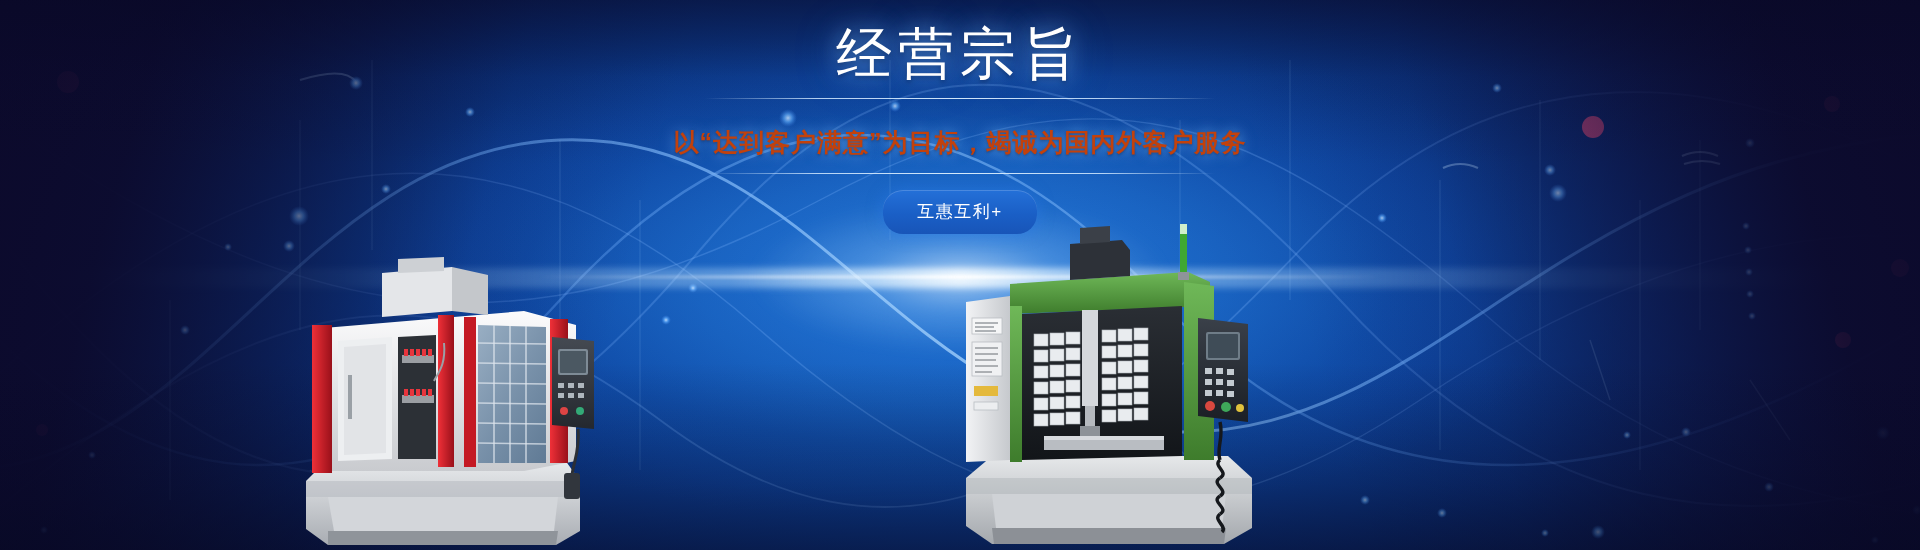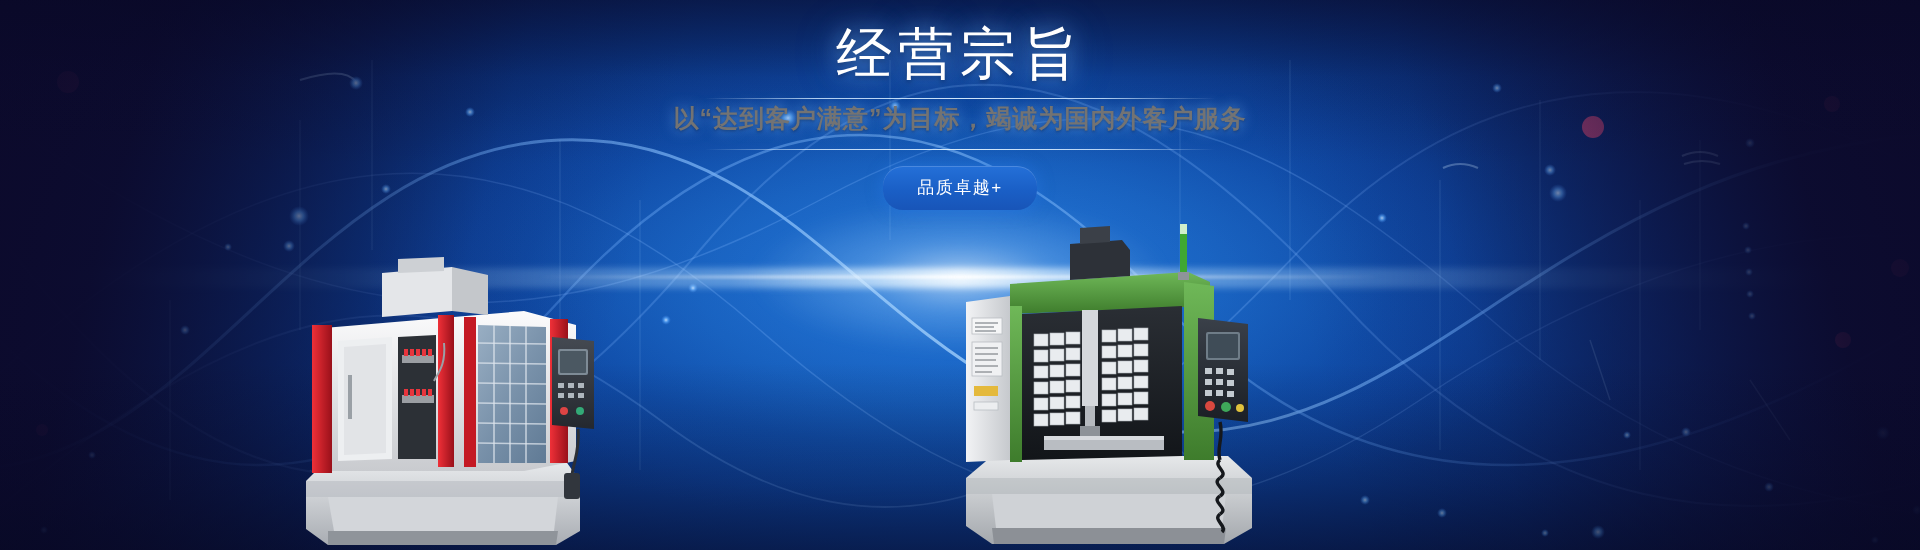--- a/index.html
+++ b/index.html
@@ -92,23 +92,23 @@
     margin-top:14px;
     font-size:25px; letter-spacing:2px; font-weight:700;
     color:#ffffff;
     text-shadow:0 0 14px rgba(120,190,255,0.7), 0 1px 3px rgba(0,20,60,0.6);
   }
   .rule-wrap {
     margin:15px auto 0; width:510px; height:1px;
     background:linear-gradient(90deg, rgba(200,228,255,0) 0%, rgba(210,233,255,0.85) 22%, rgba(225,242,255,0.95) 50%, rgba(210,233,255,0.85) 78%, rgba(200,228,255,0) 100%);
   }
   .tagline {
-    margin-top:3px;
+    margin-top:27px;
     font-size:25px; letter-spacing:1px; font-weight:700;
-    color:#737373;
+    color:#c2410c;
     text-shadow:0 0 14px rgba(120,190,255,0.7), 0 1px 3px rgba(0,20,60,0.6);
   }
   .rule-wrap.lower { margin-top:14px; }
 
   .more-btn {
     display:inline-block; margin-top:16px;
     padding:10px 34px 11px;
     background:linear-gradient(180deg,#2470d8 0%,#1a5fc6 55%,#1855b8 100%);
     border:none; border-radius:20px;
     color:#ffffff; font-size:17px; letter-spacing:1.5px; font-weight:400;
@@ -486,16 +486,16 @@
   <div class="text-block">
     <div class="headline">经营宗旨</div>
 
 
     <div class="rule-wrap"></div>
 
     <div class="tagline">以“达到客户满意”为目标，竭诚为国内外客户服务</div>
 
     <div class="rule-wrap lower"></div>
 
-    <button class="more-btn">品质卓越+</button>
+    <button class="more-btn">互惠互利+</button>
   </div>
 
 </div>
 
 </body></html>

